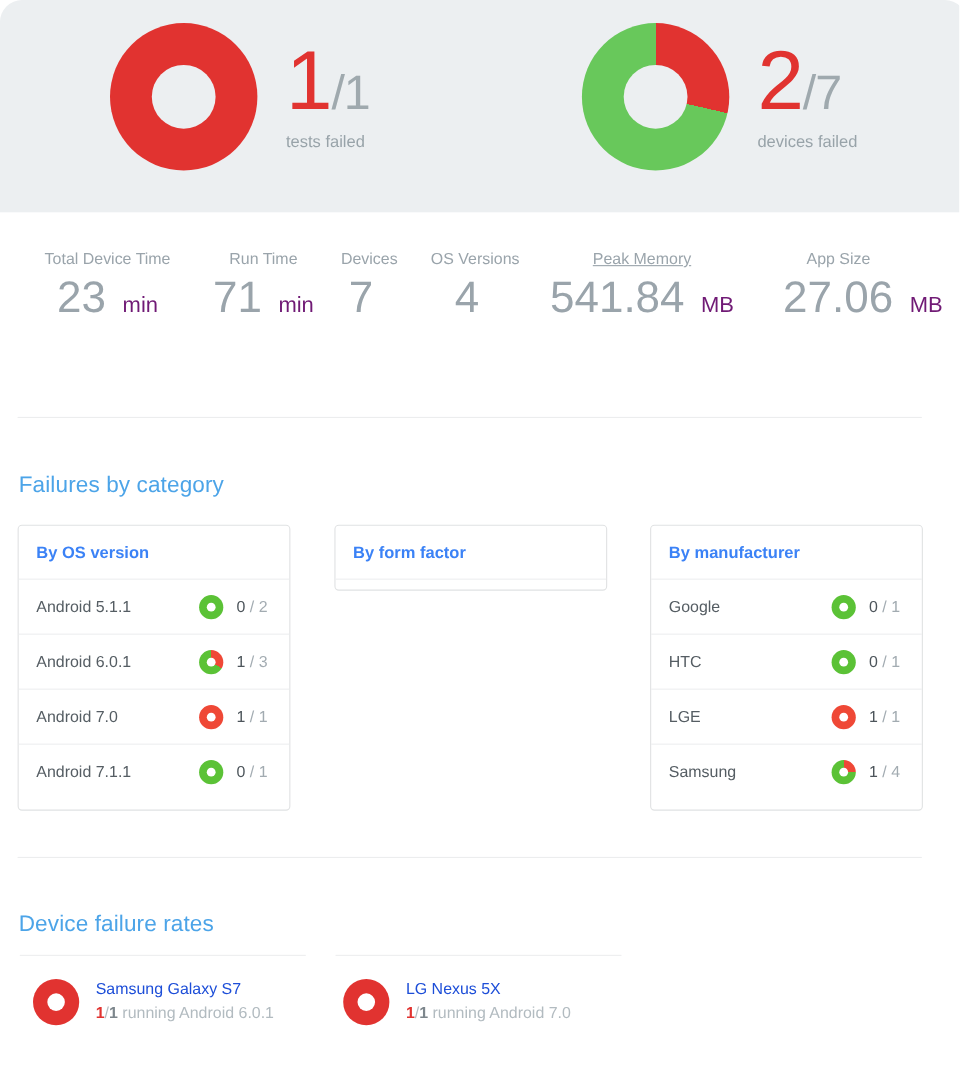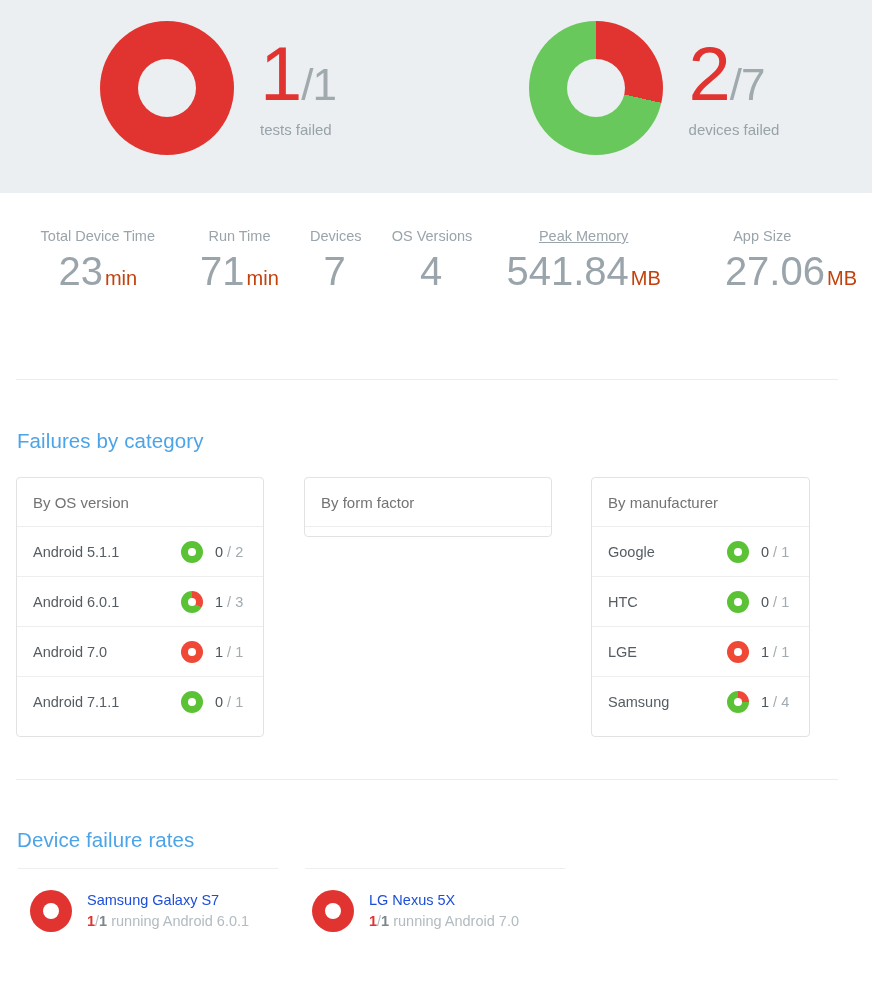--- a/index.html
+++ b/index.html
@@ -3,21 +3,21 @@
 <meta charset="utf-8">
 <style>
   * { box-sizing: border-box; }
   html, body {
     margin: 0; padding: 0;
     width: 879px; height: 986px;
     background: #ffffff;
     font-family: "Liberation Sans", sans-serif;
     -webkit-font-smoothing: antialiased;
   }
-  .page { position: relative; width: 879px; height: 986px; overflow: hidden; background:#fff; }
+  .page { position: relative; width: 879px; height: 986px; overflow: hidden; background:#fff;border-radius:20px; }
 
   
   .hero {
     position: absolute; left: 0; top: 0; width: 872px; height: 193px;
     background: #ECEFF1;
     display: flex;
   }
   .hero-half {
     flex: 1 1 50%;
     display: flex;
@@ -66,21 +66,21 @@
   .stat { text-align: center; }
   .stat-label {
     font-size: 14.5px; color: #9aa4ab; font-weight: 400;
     margin-bottom: 4px; white-space: nowrap;
   }
   .stat-label.link { text-decoration: underline; cursor: pointer; }
   .stat-value {
     font-size: 40px; font-weight: 300; color: #9aa4ab;
     white-space: nowrap; line-height: 1.15;
   }
-  .stat-value .unit { font-size: 20px; margin-left: 2px; color:#c2410c; }
+  .stat-value .unit { font-size: 20px; margin-left: 15px; color:#701a75; }
 
   .st-total { width: 176px; }
   .st-run   { width: 108px; }
   .st-dev   { width: 85px; }
   .st-os    { width: 108px; }
   .st-mem   { width: 196px; }
   .st-app   { width: 178px; text-align:right; padding-right:2px; }
   .st-app .stat-label { text-align:center; padding-right:14px;}
 
   
@@ -103,23 +103,23 @@
   
   .cards { position: absolute; left: 0; top: 477px; width: 879px; }
   .card {
     position: absolute;
     border: 1px solid #E0E2E3;
     border-radius: 4px;
     background: #fff;
   }
   .card.c1 { left: 16px;  width: 248px; }
   .card.c2 { left: 304px; width: 248px; }
-  .card.c3 { left: 591px; width: 219px; }
+  .card.c3 { left: 591px; width: 248px; }
   .card-head {
-    font-size: 15px; color: #737373; font-weight: 400;
+    font-size: 15px; color: #3b82f6; font-weight: 700;
     padding: 16px 16px 15px 16px;
     border-bottom: 1px solid #EDEEEF;
   }
   .card-row {
     display: flex; align-items: center;
     padding: 0 14px 0 16px;
     height: 50px;
     border-bottom: 1px solid #EDEEEF;
   }
   .card-row:last-child { border-bottom: none; }

